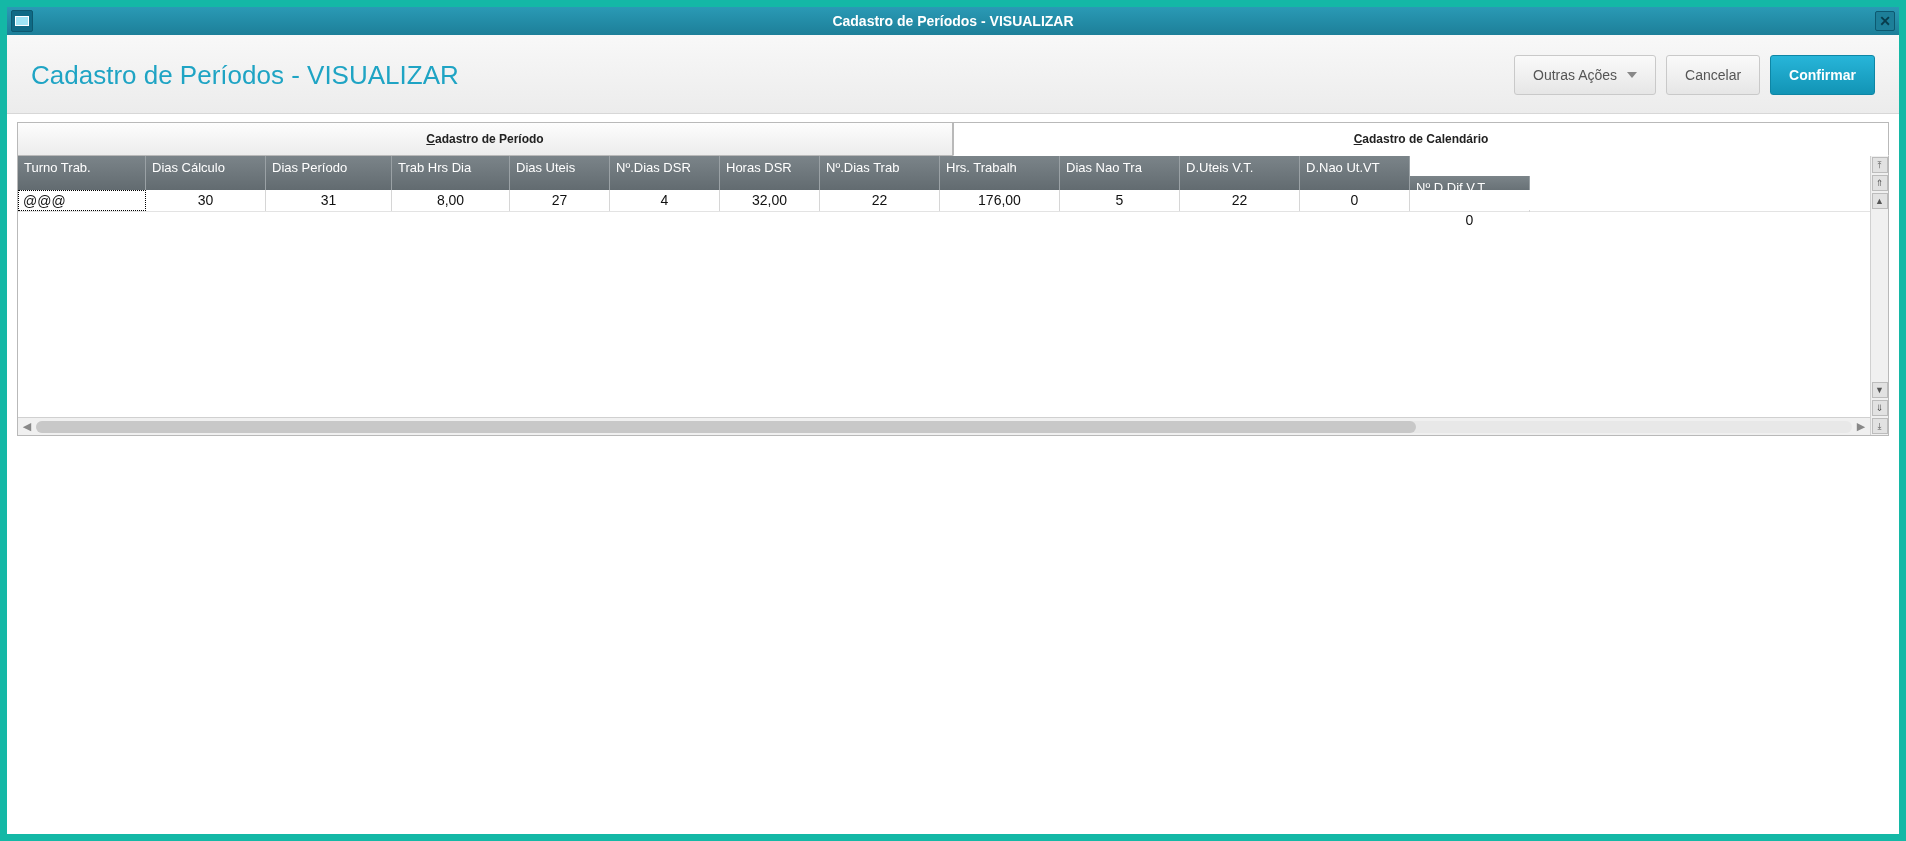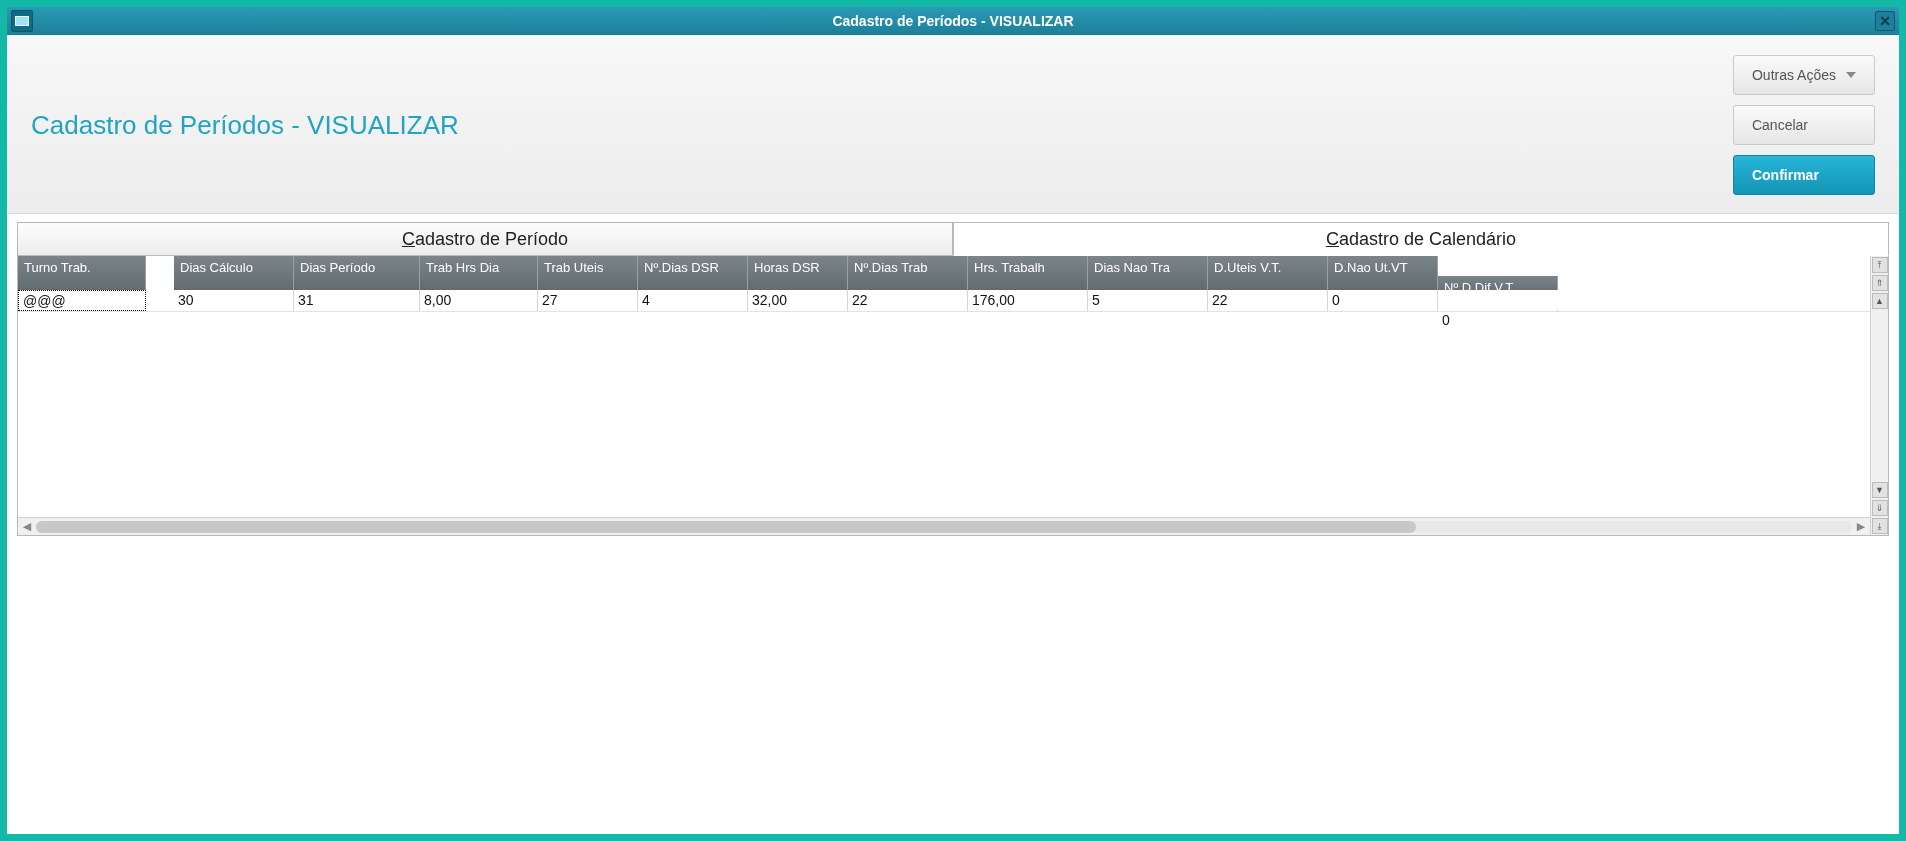--- a/index.html
+++ b/index.html
@@ -55,21 +55,21 @@
     padding: 20px 24px 18px 24px;
     display: flex;
     align-items: center;
     justify-content: space-between;
   }
   .page-title {
     color: #1fa4c4;
     font-size: 26px;
     font-weight: 400;
   }
-  .btn-row { display: flex; gap: 10px; flex-direction: column; }
+  .btn-row { display: flex; gap: 10px; }
   .btn {
     height: 40px;
     padding: 0 18px;
     border: 1px solid #c9c9c9;
     background: linear-gradient(#fafafa, #e6e6e6);
     color: #555;
     border-radius: 3px;
     font-size: 14px;
     cursor: pointer;
     display:flex; align-items:center; gap:10px;
@@ -90,23 +90,24 @@
     padding: 8px 10px 10px 10px;
     display:flex; flex-direction:column;
     flex: 0 0 auto;
   }
   .tabs { display:flex; height: 34px; }
   .tab {
     flex: 1;
     border: 1px solid #b9b9b9;
     background: linear-gradient(#fdfdfd, #ececec);
     display:flex; align-items:center; justify-content:center;
-    font-size: 18px;
+    font-size: 12px;
     color: #222;
     cursor: pointer;
+    font-weight: bold;
   }
   .tab.active {
     background: #ffffff;
     border-bottom: 1px solid #fff;
   }
   .tab .ul { text-decoration: underline; }
   .grid-wrap {
     border: 1px solid #b9b9b9;
     border-top: none;
     display:flex;
@@ -140,21 +141,21 @@
     display:flex;
     height: 22px;
     border-bottom: 1px solid #e3e3e3;
   }
   .gdc {
     padding: 2px 4px 0 4px;
     border-right: 1px solid #d6d6d6;
     font-size: 14px;
     color: #111;
     flex: 0 0 auto;
-    text-align: left;
+    text-align: center;
     white-space: nowrap;
   }
   .gdc.first {
     text-align:left;
     border: 1px dotted #000;
     background: #fff;
   }
   .grid-hscroll {
     height: 18px;
     background: #f0f0f0;
@@ -179,21 +180,21 @@
     width:16px; height:16px;
     margin:1px 0;
     background:#e2e2e2;
     border:1px solid #bcbcbc;
     display:flex; align-items:center; justify-content:center;
     font-size:9px; color:#555;
     cursor:pointer;
   }
   .vspacer { flex:1; }
   
-  .c0{width:128px;} .c1{width:120px;margin-left:28px;} .c2{width:126px;}
+  .c0{width:128px;} .c1{width:120px;} .c2{width:126px;}
   .c3{width:118px;} .c4{width:100px;} .c5{width:110px;}
   .c6{width:100px;} .c7{width:120px;} .c8{width:120px;}
   .c9{width:120px;} .c10{width:120px;} .c11{width:110px;}
   .c12{width:120px;margin-top:20px;}
 </style>
 </head>
 <body>
 
 <div class="outer">
 
@@ -232,21 +233,21 @@
       </div>
     </div>
 
     <div class="grid-wrap">
       <div class="grid-main">
         <div class="grid-head-row">
           <div class="ghc c0">Turno Trab.</div>
           <div class="ghc c1">Dias Cálculo</div>
           <div class="ghc c2">Dias Período</div>
           <div class="ghc c3">Trab Hrs Dia</div>
-          <div class="ghc c4">Trab Uteis</div>
+          <div class="ghc c4">Dias Uteis</div>
           <div class="ghc c5">Nº.Dias DSR</div>
           <div class="ghc c6">Horas DSR</div>
           <div class="ghc c7">Nº.Dias Trab</div>
           <div class="ghc c8">Hrs. Trabalh</div>
           <div class="ghc c9">Dias Nao Tra</div>
           <div class="ghc c10">D.Uteis V.T.</div>
           <div class="ghc c11">D.Nao Ut.VT</div>
           <div class="ghc c12">Nº.D.Dif.V.T</div>
         </div>
         <div class="grid-body">

